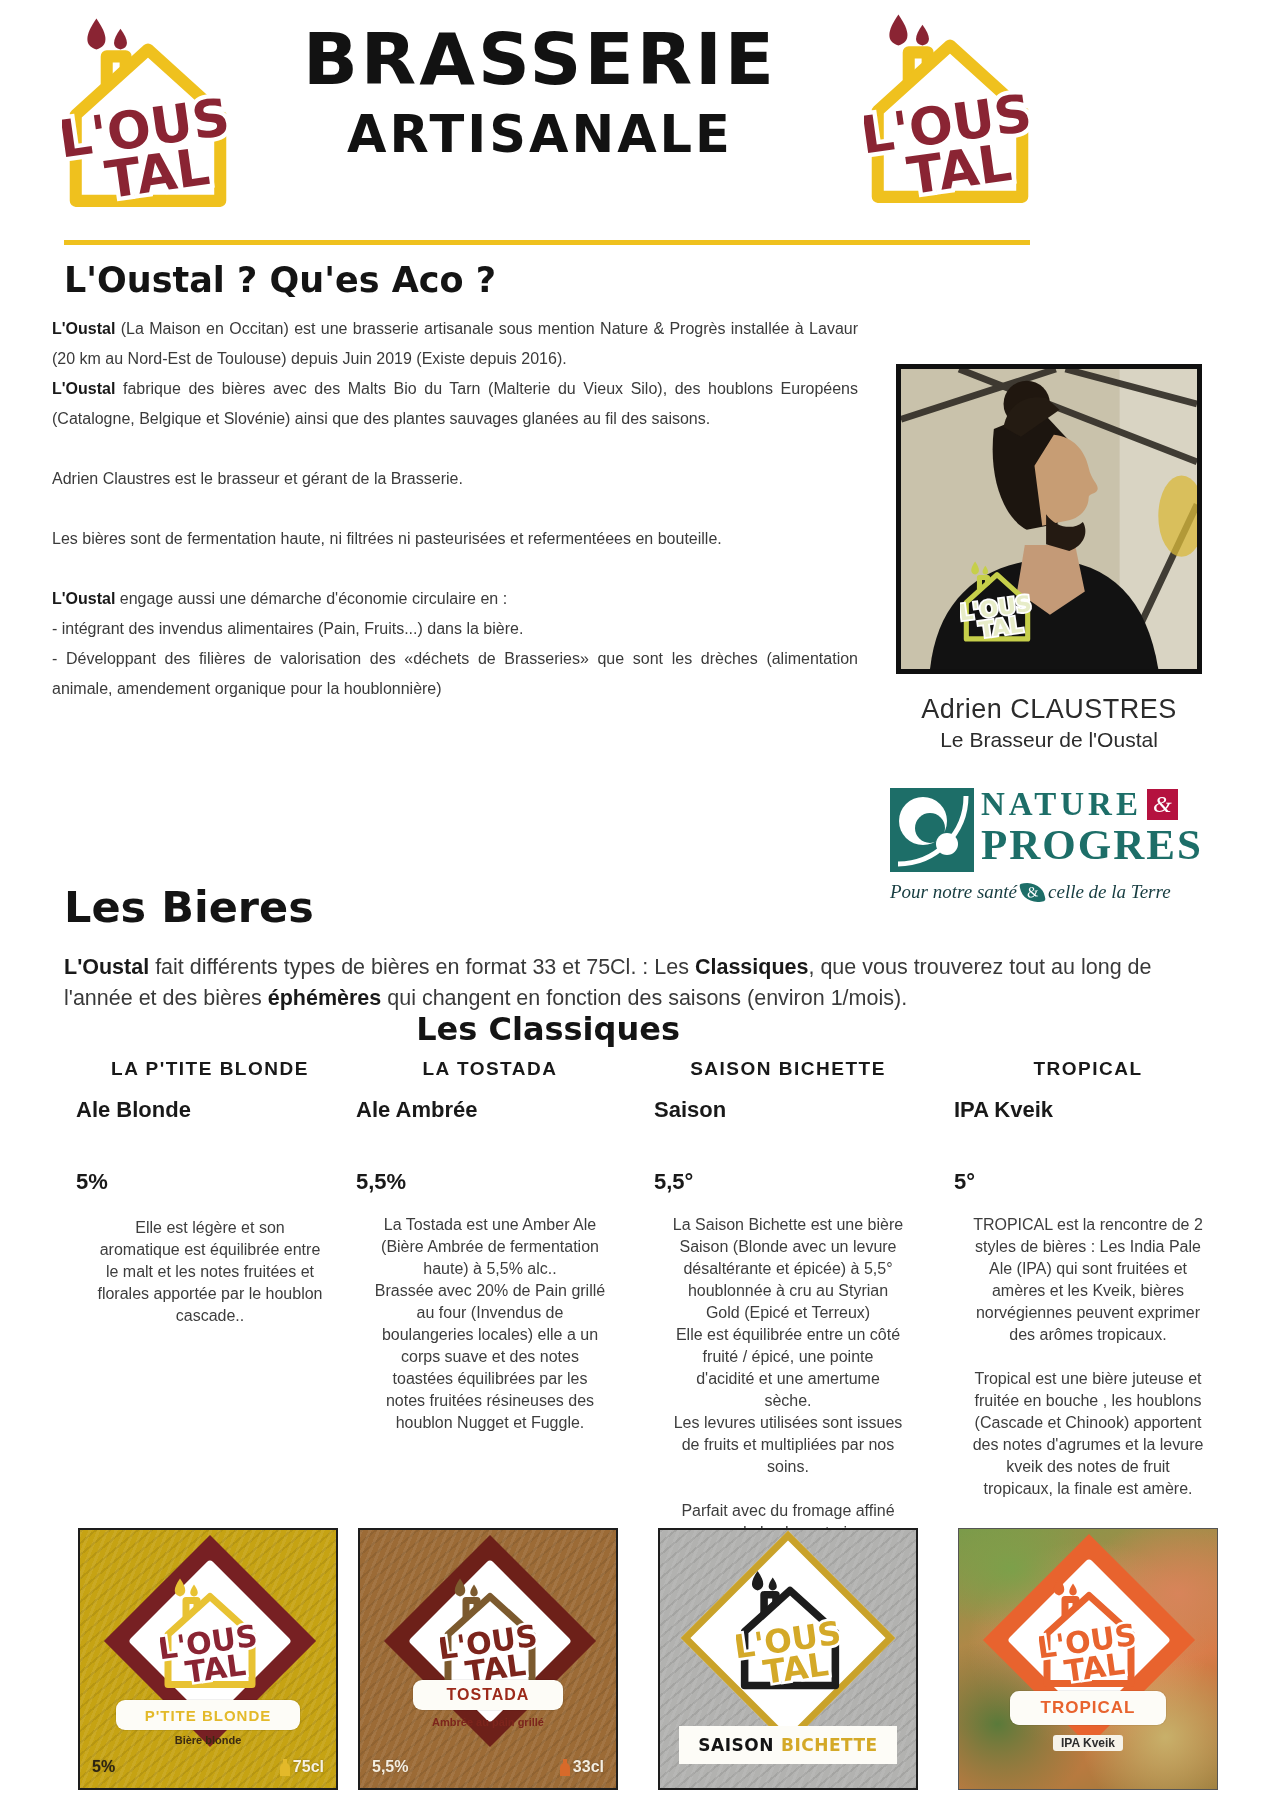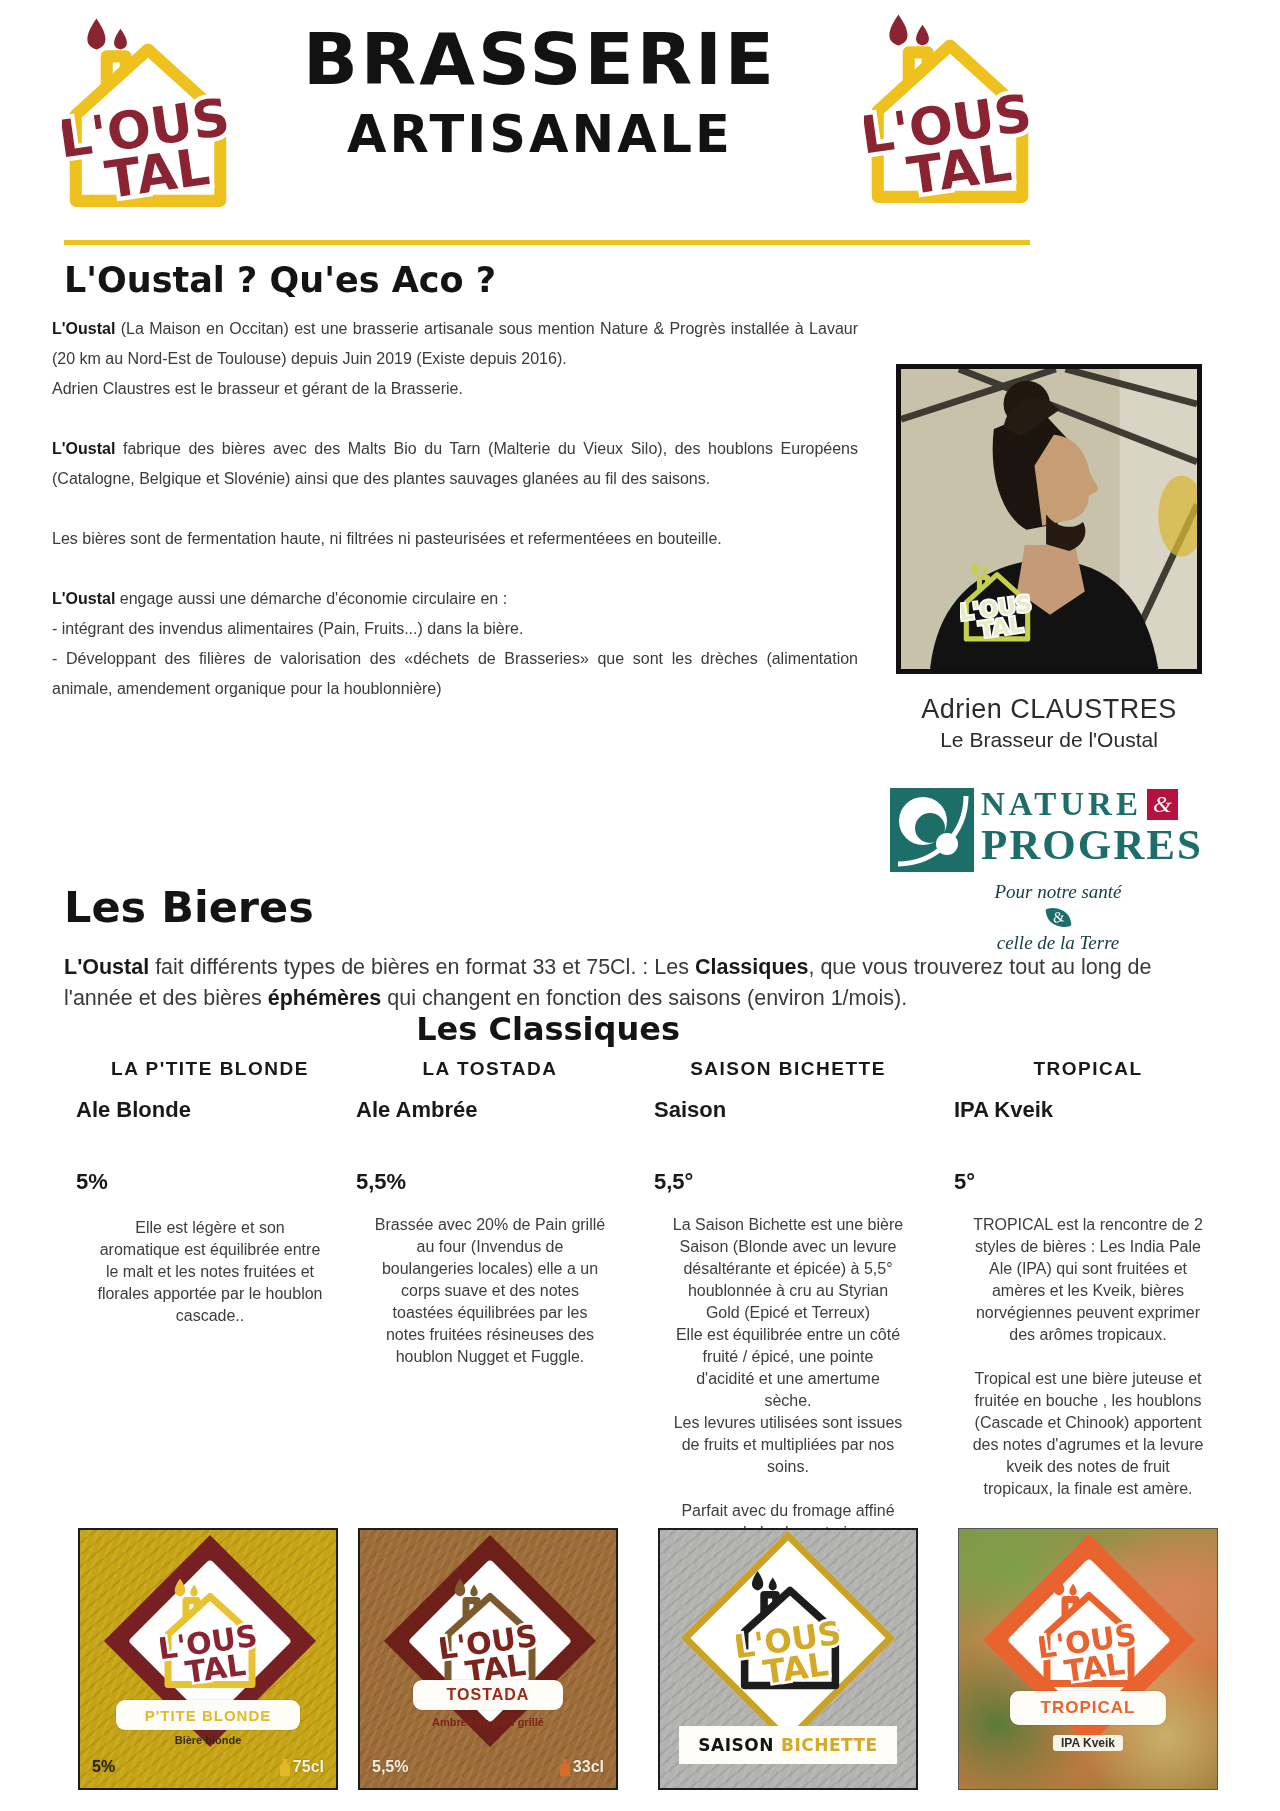--- a/index.html
+++ b/index.html
@@ -47,21 +47,21 @@
   .np-row{display:flex;align-items:flex-start;}
   .np-icon{width:84px;height:84px;flex:0 0 84px;}
   .np-words{margin-left:7px;font-family:"Liberation Serif",serif;color:var(--np-teal);}
   .np-l1{display:flex;align-items:center;}
   .np-w1{font-size:33px;font-weight:700;letter-spacing:4px;line-height:1;}
   .np-amp{width:31px;height:31px;background:var(--np-crimson);color:#fff;margin-left:5px;
           font-style:italic;font-size:24px;display:flex;align-items:center;justify-content:center;
           font-family:"Liberation Serif",serif;}
   .np-w2{font-size:43px;font-weight:700;letter-spacing:2px;line-height:1;margin-top:2px;}
   .np-tagline{margin-top:9px;font-family:"Liberation Serif",serif;font-style:italic;
-              font-size:19px;color:#163c40;white-space:nowrap;display:flex;align-items:center;gap:4px;flex-direction:column;}
+              font-size:19px;color:#163c40;white-space:nowrap;display:flex;align-items:center;gap:4px;}
   .leafamp{display:inline-block;width:23px;height:21px;background:var(--np-teal);
            border-radius:2px 80% 2px 80%;transform:rotate(-10deg);color:#fff;
            font-size:15px;text-align:center;line-height:21px;font-style:italic;}
 
   
   .bieres-heading{left:64px;top:882px;font-size:43px;}
   .bieres-p{left:64px;top:952px;width:1152px;font-size:21.5px;line-height:31px;color:#3a3a3a;}
   .bieres-p b{color:#191919;}
 
   
@@ -145,22 +145,22 @@
     </g>
   </svg>
 </div>
 
   <div class="abs rule"></div>
 
   <div class="abs h-round intro-heading">L'Oustal ? Qu'es Aco ?</div>
 
   <div class="abs intro-text">
     <p class="tight"><b>L'Oustal</b><span> (La Maison en Occitan) est une brasserie artisanale sous mention Nature &amp; Progrès installée à Lavaur (20 km au Nord-Est de Toulouse) depuis Juin 2019 (Existe depuis 2016).</span></p>
+    <p><b>L'Oustal</b><span> fabrique des bières avec des Malts Bio du Tarn (Malterie du Vieux Silo), des houblons Européens (Catalogne, Belgique et Slovénie) ainsi que des plantes sauvages glanées au fil des saisons.</span></p>
     <p>Adrien Claustres est le brasseur et gérant de la Brasserie.</p>
-    <p><b>L'Oustal</b><span> fabrique des bières avec des Malts Bio du Tarn (Malterie du Vieux Silo), des houblons Européens (Catalogne, Belgique et Slovénie) ainsi que des plantes sauvages glanées au fil des saisons.</span></p>
     <p>Les bières sont de fermentation haute, ni filtrées ni pasteurisées et refermentéees en bouteille.</p>
     <p class="tight"><b>L'Oustal</b><span> engage aussi une démarche d'économie circulaire en :</span></p>
     <p class="tight">- intégrant des invendus alimentaires (Pain, Fruits...) dans la bière.</p>
     <p class="tight">- Développant des filières de valorisation des «déchets de Brasseries» que sont les drèches (alimentation animale, amendement organique pour la houblonnière)</p>
   </div>
 
   <div class="abs photo">
     <svg viewBox="0 0 306 310">
       <rect width="306" height="310" fill="#c9c2ab"></rect>
       <rect x="226" width="80" height="310" fill="#d9d4c3"></rect>
@@ -240,20 +240,21 @@
     </div>
   </div>
 
   <div class="abs beer-col" style="left:356px;">
     <div class="col-name">LA TOSTADA</div>
     <div class="col-style">
       <span>Ale Ambrée</span>
       <span>5,5%</span>
     </div>
     <div class="col-desc">
+      <p>La Tostada est une Amber Ale (Bière Ambrée de fermentation haute) à 5,5% alc..</p>
       <p>Brassée avec 20% de Pain grillé au four (Invendus de boulangeries locales) elle a un corps suave et des notes toastées équilibrées par les notes fruitées résineuses des houblon Nugget et Fuggle.</p>
     </div>
   </div>
 
   <div class="abs beer-col" style="left:654px;">
     <div class="col-name">SAISON BICHETTE</div>
     <div class="col-style">
       <span>Saison</span>
       <span>5,5°</span>
     </div>

